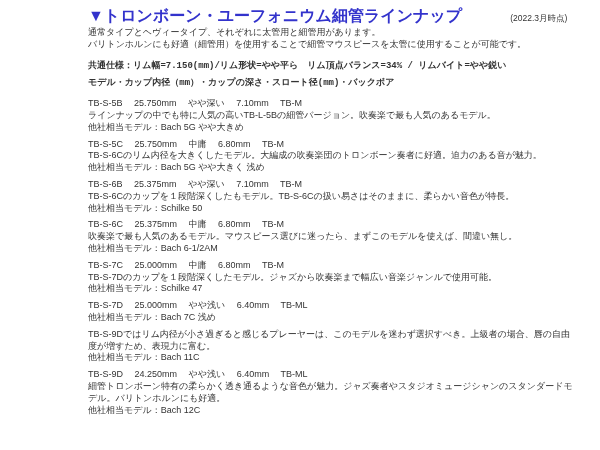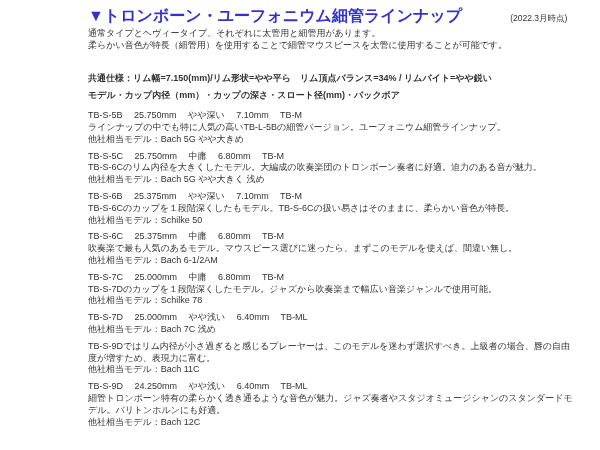--- a/index.html
+++ b/index.html
@@ -30,23 +30,24 @@
   .title-note {
     font-size: 8.5px;
     color: #333333;
     margin-left: 5px;
     padding-left: 43px;
   }
   .line {
     font-size: 9px;
     line-height: 11.8px;
     margin: 0;
+    font-family: Liberation Mono, monospace;
   }
   .bold { font-weight: bold; }
-  .common-spec { margin-top: 21px; }
+  .common-spec { margin-top: 9px; }
   .columns-header { margin-top: 6px; }
   .model-list { margin-top: 8px; }
   .model-section {
     font-size: 9px;
     line-height: 11.8px;
     max-width: 492px;
     margin: 0 8px 5px 0;
   }
   .spec-line { white-space: nowrap; }
   .spec-line span { margin-right: 9px; }
@@ -55,36 +56,36 @@
 </head>
 <body style="color: rgb(51, 51, 51);">
 
 <div class="doc">
 
   <div class="title-row">
     <span class="title" style="color: rgb(51, 51, 204);">▼トロンボーン・ユーフォニウム細管ラインナップ</span><span class="title-note">(2022.3月時点)</span>
   </div>
 
   <p class="line">通常タイプとヘヴィータイプ、それぞれに太管用と細管用があります。</p>
-  <p class="line">柔らかい音色が特長（細管用）を使用することで細管マウスピースを太管に使用することが可能です。</p>
+  <p class="line">バリトンホルンにも好適（細管用）を使用することで細管マウスピースを太管に使用することが可能です。</p>
 
   <p class="line bold common-spec">共通仕様：リム幅=7.150(mm)/リム形状=やや平ら　リム頂点バランス=34% / リムバイト=やや鋭い</p>
 
   <p class="line bold columns-header">モデル・カップ内径（mm）・カップの深さ・スロート径(mm)・バックボア</p>
 
   <div class="model-list" id="model-list">
   <div class="model-section">
     <div class="spec-line">
       <span>TB-S-5B</span>
       <span>25.750mm</span>
       <span>やや深い</span>
       <span>7.10mm</span>
       <span>TB-M</span>
     </div>
-    <div>ラインナップの中でも特に人気の高いTB-L-5Bの細管バージョン。ユーフォニウム細管ラインナップ。</div>
+    <div>ラインナップの中でも特に人気の高いTB-L-5Bの細管バージョン。吹奏楽で最も人気のあるモデル。</div>
     <div>他社相当モデル：Bach 5G やや大きめ</div>
   </div>
 
   <div class="model-section">
     <div class="spec-line">
       <span>TB-S-5C</span>
       <span>25.750mm</span>
       <span>中庸</span>
       <span>6.80mm</span>
       <span>TB-M</span>
@@ -119,21 +120,21 @@
 
   <div class="model-section">
     <div class="spec-line">
       <span>TB-S-7C</span>
       <span>25.000mm</span>
       <span>中庸</span>
       <span>6.80mm</span>
       <span>TB-M</span>
     </div>
     <div>TB-S-7Dのカップを１段階深くしたモデル。ジャズから吹奏楽まで幅広い音楽ジャンルで使用可能。</div>
-    <div>他社相当モデル：Schilke 78</div>
+    <div>他社相当モデル：Schilke 47</div>
   </div>
 
   <div class="model-section">
     <div class="spec-line">
       <span>TB-S-7D</span>
       <span>25.000mm</span>
       <span>やや浅い</span>
       <span>6.40mm</span>
       <span>TB-ML</span>
     </div>

